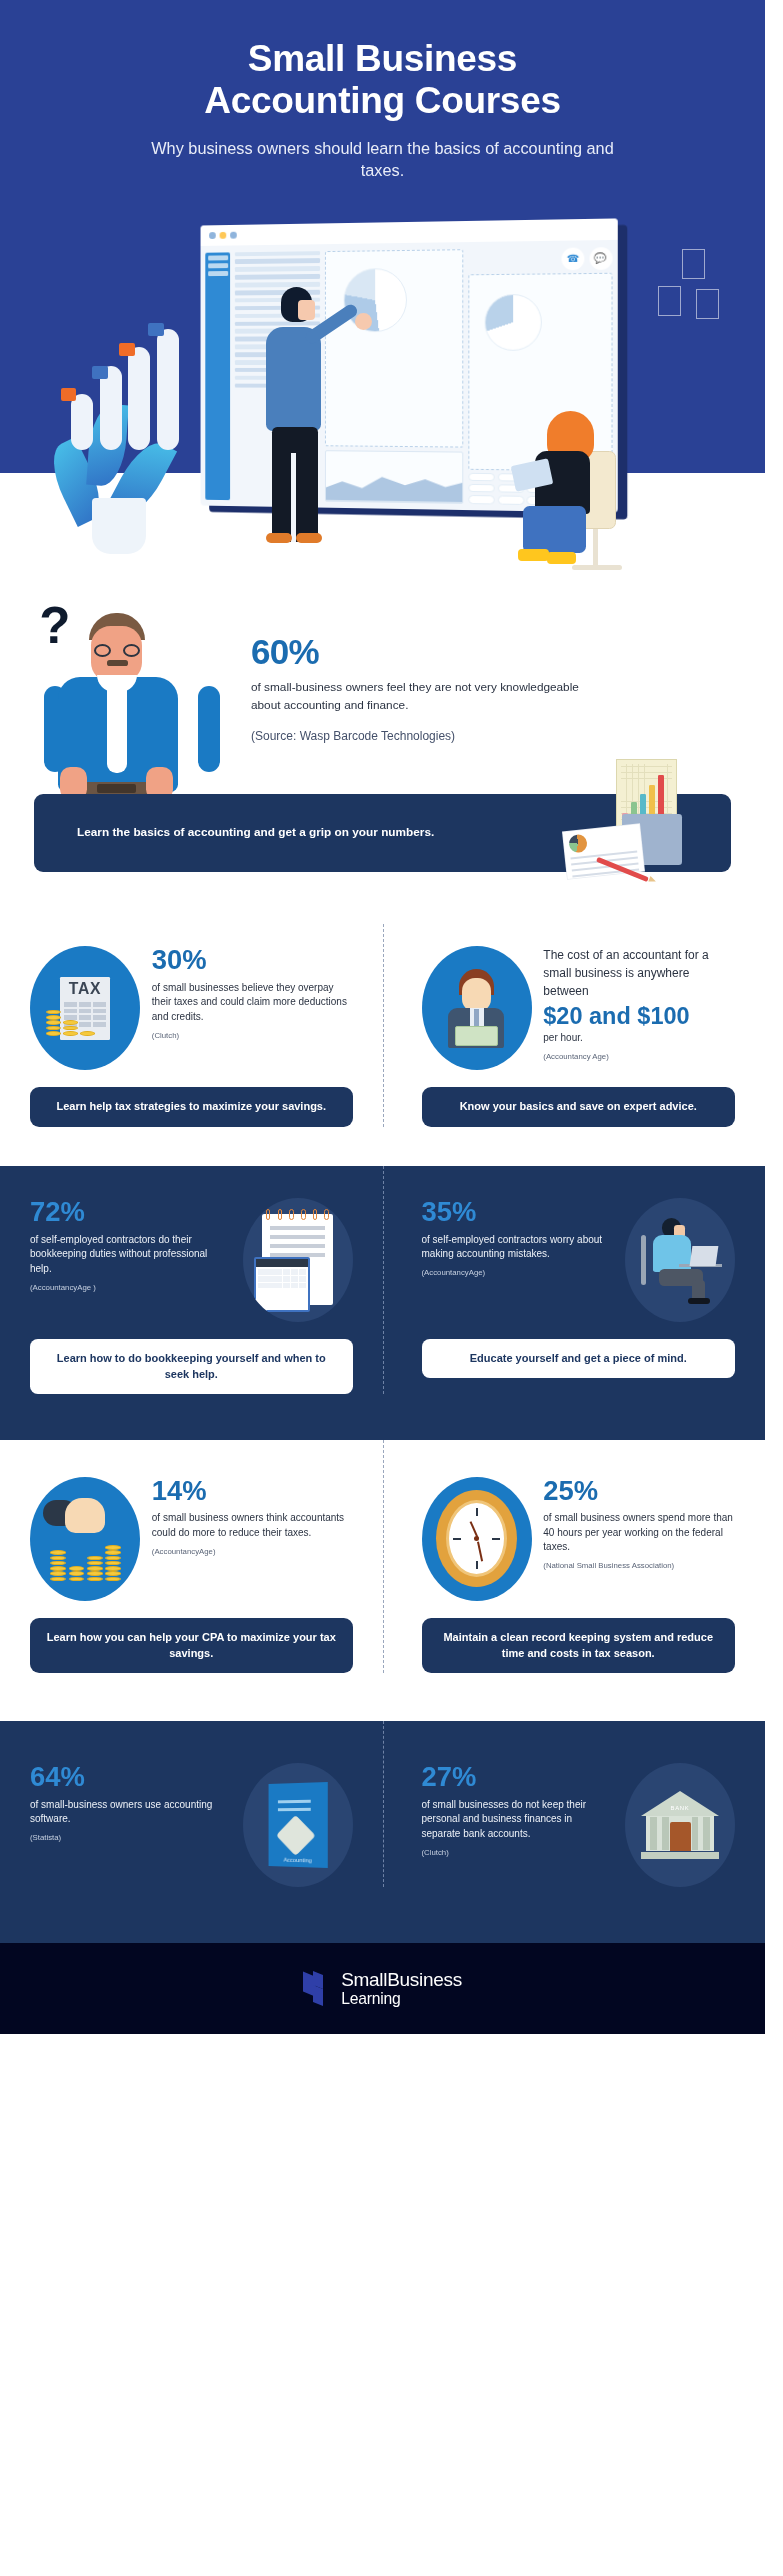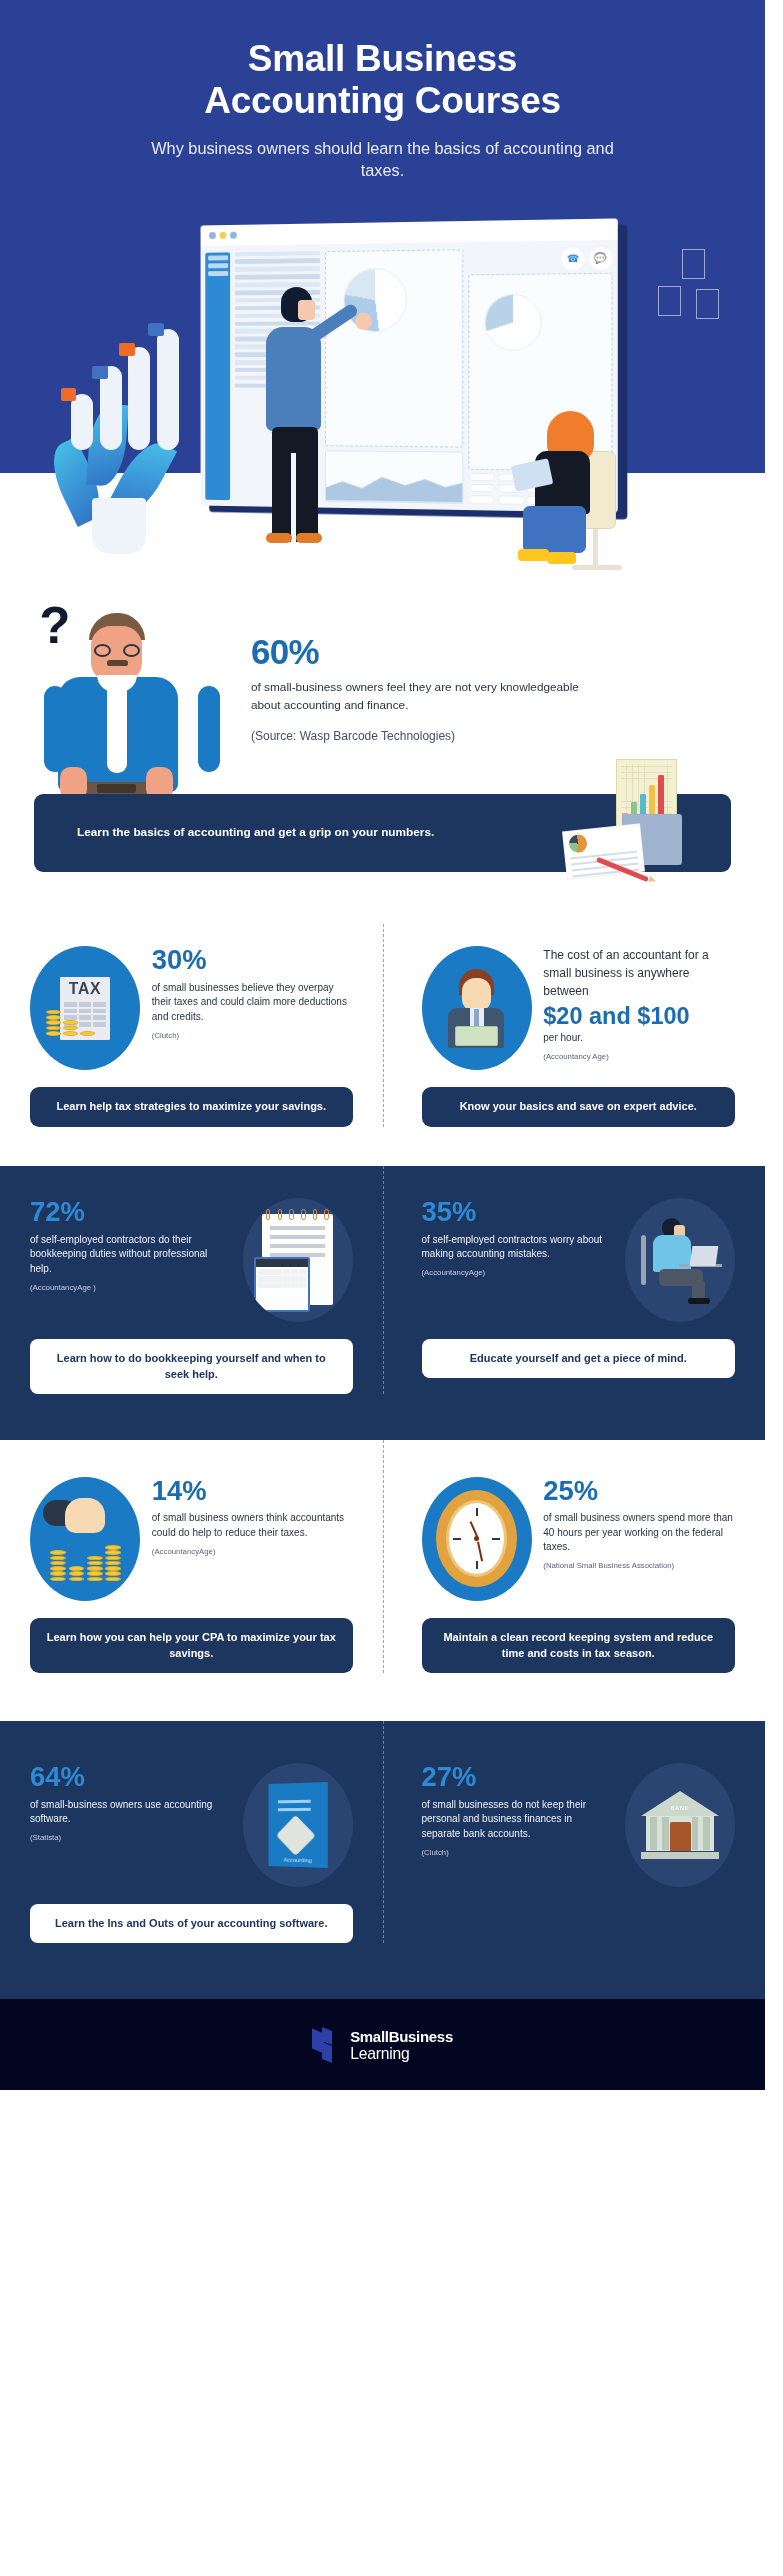--- a/index.html
+++ b/index.html
@@ -263,21 +263,21 @@
   .bk-base{position:absolute;left:0;bottom:0;right:0;height:6.5px;background:#c2cec1;}
 
   
   .footer { background:#020621; height:91px; display:flex; align-items:center; justify-content:center; gap:9.1px;}
   .logo-mark { width:29px; height:31px; position:relative; }
   .logo-mark i{position:absolute;background:#2f3fa8;}
   .logo-mark i:nth-child(1){left:0;top:1.3px;width:11.8px;height:19.6px;transform:skewY(22deg);}
   .logo-mark i:nth-child(2){left:10.4px;top:0;width:10.4px;height:14.4px;transform:skewY(22deg);}
   .logo-mark i:nth-child(3){left:10.4px;top:14.4px;width:10.4px;height:17px;transform:skewY(22deg);}
   .logo-text { color:#ffffff; line-height:1.0; }
-  .logo-text .t1{font-size:15px;font-weight:700;letter-spacing:-0.3px;}
+  .logo-text .t1{font-size:19px;font-weight:400;letter-spacing:-0.3px;}
   .logo-text .t2{font-size:15.7px;font-weight:400;letter-spacing:-0.2px;margin-top:2px;}
 </style>
 </head>
 <body>
 
 <div class="page">
 
   <section class="hero">
     <h1 class="hero-title">
       <span>Small Business</span><br>
@@ -665,21 +665,21 @@
                       <div class="coin"></div>
                       <div class="coin"></div>
                       <div class="coin"></div>
                       <div class="coin"></div>
                     </div>
                 </div>
               </div>
             </div>
             <div class="stat-text">
               <div class="pct-mid big">14%</div>
-              <div class="small-body">of small business owners think accountants could do help to reduce their taxes.</div>
+              <div class="small-body">of small business owners think accountants could do more to reduce their taxes.</div>
               <div class="src-small">(AccountancyAge)</div>
             </div>
           </div>
         </div>
         <div class="cta-slot">
           <div class="cta-dark">Learn how you can help your CPA to maximize your tax savings.</div>
         </div>
       </div>
 
       <div>
@@ -728,23 +728,20 @@
                 <div class="lbl">Accounting</div>
               </div>
             </div>
             <div class="stat-text">
               <div class="pct-mid onDark big">64%</div>
               <div class="small-body onDark">of small-business owners use accounting software.</div>
               <div class="src-small onDark">(Statista)</div>
             </div>
           </div>
         </div>
-        <div class="cta-slot">
-          <div class="cta-white">Learn the Ins and Outs of your accounting software.</div>
-        </div>
       </div>
 
       <div>
         <div class="cell right">
           <div class="statrow reverse">
             <div class="circle ghost">
               <div class="ic-bank">
                 <div class="bk-roof"></div>
                 <div class="bk-name">BANK</div>
                 <div class="bk-body"></div>

